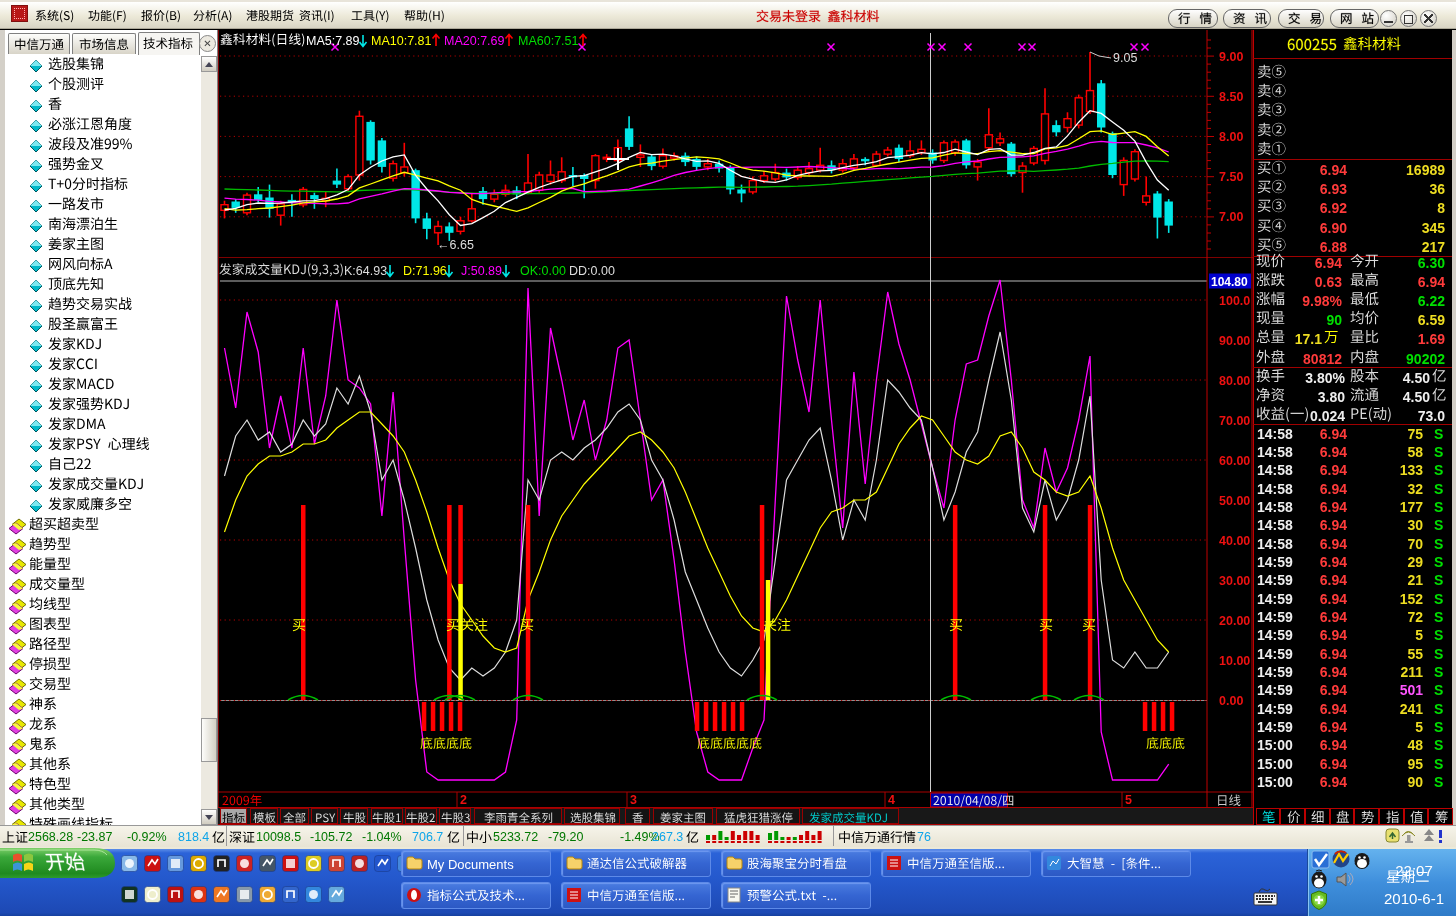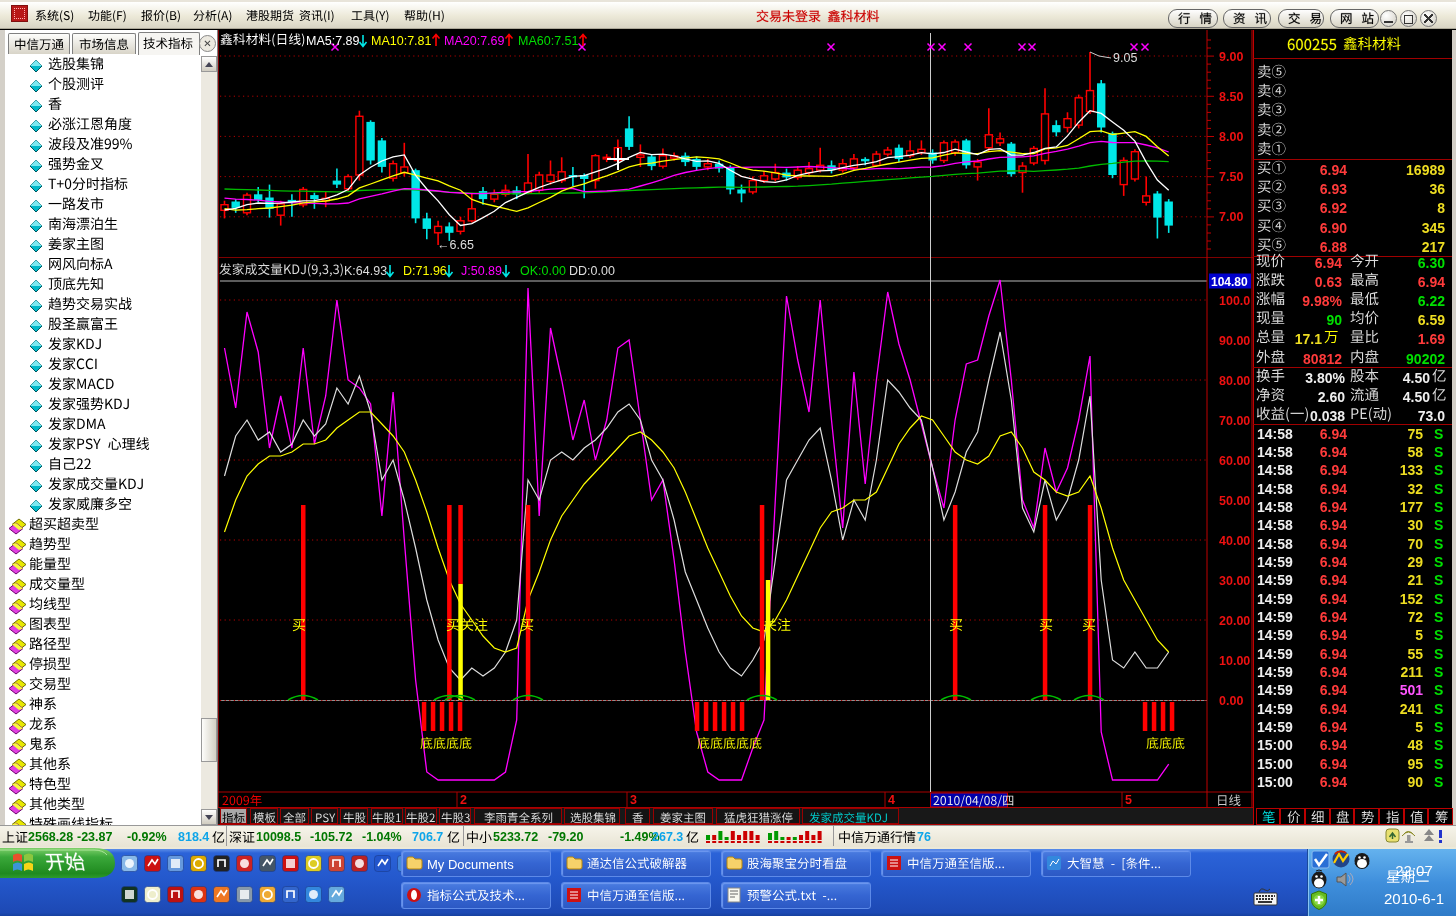--- a/index.html
+++ b/index.html
@@ -33,21 +33,21 @@
 #chart text{font-family:"Liberation Sans",sans-serif}
 .gdot{stroke:#b40000;stroke-width:1;stroke-dasharray:1.2 3.4}
 .rlab{fill:#ee1111;font-size:12.5px;font-weight:bold}
 .blab{fill:#ffffff;font-size:12px;font-weight:bold}
 .wlab{fill:#dddddd;font-size:12.5px}
 .toolbar{position:absolute;left:218px;top:808px;width:1035px;height:17px;background:#181818;border-bottom:1px solid #aa0000}
 .tbtn{position:absolute;top:808px;height:16px;border:1px solid #990000;background:#141414}
 .tbtn.sel{background:#a8a8a8}
 .mtab{position:absolute;top:808px;width:24.7px;height:17px;border:1px solid #bb0000;background:#000}
 .statusbar{position:absolute;left:0;top:825px;width:1456px;height:22px;background:linear-gradient(#f6f4ea,#e8e4d4);border-top:1px solid #999}
-.sbt{position:absolute;top:830px;font-size:12.5px;font-weight:bold;font-family:"Liberation Sans",sans-serif}
+.sbt{position:absolute;top:830px;font-size:12.5px;font-weight:normal;font-family:"Liberation Sans",sans-serif}
 .sgreen{color:#007700}.sblack{color:#0ea5e9}
 .sdiv{position:absolute;top:826px;width:1px;height:20px;background:#999}
 .taskbar{position:absolute;left:0;top:847px;width:1456px;height:69px;background:linear-gradient(#5c8ee8 0%,#2b63d8 6%,#2458cc 45%,#1d49b4 95%,#16409f 100%);border-top:2px solid #ece9d8}
 .taskbtn{position:absolute;width:150px;height:27px;background:linear-gradient(#4a7ce0,#3565d2 50%,#2c59c4);border-radius:3px;border:1px solid #5d8ae8;box-shadow:inset 1px 1px 1px #6f9af0}
 .tbtxt{position:absolute;color:#fff;font-size:13px;font-family:"Liberation Sans",sans-serif}
 .tray{position:absolute;left:1307px;top:849px;width:149px;height:67px;background:linear-gradient(#64b2ee 0%,#3f8fdc 50%,#2f7bc8 100%);border-left:1px solid #1a4a9a;box-shadow:inset 1px 0 0 #88c4f4}
 .clock{position:absolute;left:1378px;width:72px;color:#fff;font-size:15px;font-family:"Liberation Sans",sans-serif;text-align:center}
 </style></head><body>
 <div id="root">
     <svg id="defs">
@@ -1555,21 +1555,21 @@
       <g transform="translate(1,13) scale(0.014500,-0.014500)" fill="#dddddd">
         <use href="#g174" x="0"></use>
       </g>
     </svg>
     <svg class="t" style="left:1255px;top:387px" width="32" height="19">
       <g transform="translate(1,13) scale(0.014500,-0.014500)" fill="#dddddd">
         <use href="#g175" x="0"></use>
         <use href="#g47" x="1000"></use>
       </g>
     </svg>
-    <div class="num numw" style="left:1285px;top:389px;width:60px">2.60</div>
+    <div class="num numw" style="left:1285px;top:389px;width:60px">3.80</div>
     <svg class="t" style="left:1349px;top:387px" width="32" height="19">
       <g transform="translate(1,13) scale(0.014500,-0.014500)" fill="#dddddd">
         <use href="#g176" x="0"></use>
         <use href="#g67" x="1000"></use>
       </g>
     </svg>
     <div class="num numw" style="left:1380px;top:389px;width:50px">4.50</div>
     <svg class="t" style="left:1431px;top:387px" width="18" height="19">
       <g transform="translate(1,13) scale(0.014500,-0.014500)" fill="#dddddd">
         <use href="#g174" x="0"></use>
@@ -1577,21 +1577,21 @@
     </svg>
     <svg class="t" style="left:1255px;top:406px" width="57" height="19">
       <g transform="translate(1,13) scale(0.014500,-0.014500)" fill="#dddddd">
         <use href="#g177" x="0"></use>
         <use href="#g178" x="1000"></use>
         <use href="#g8" x="2000"></use>
         <use href="#g100" x="2338"></use>
         <use href="#g11" x="3338"></use>
       </g>
     </svg>
-    <div class="num numw" style="left:1285px;top:408px;width:60px">0.038</div>
+    <div class="num numw" style="left:1285px;top:408px;width:60px">0.024</div>
     <svg class="t" style="left:1349px;top:406px" width="46" height="19">
       <g transform="translate(1,13) scale(0.014500,-0.014500)" fill="#dddddd">
         <use href="#g124" x="0"></use>
         <use href="#g179" x="633"></use>
         <use href="#g8" x="1222"></use>
         <use href="#g180" x="1560"></use>
         <use href="#g11" x="2560"></use>
       </g>
     </svg>
     <div class="num numw" style="left:1380px;top:408px;width:65px">73.0</div>

